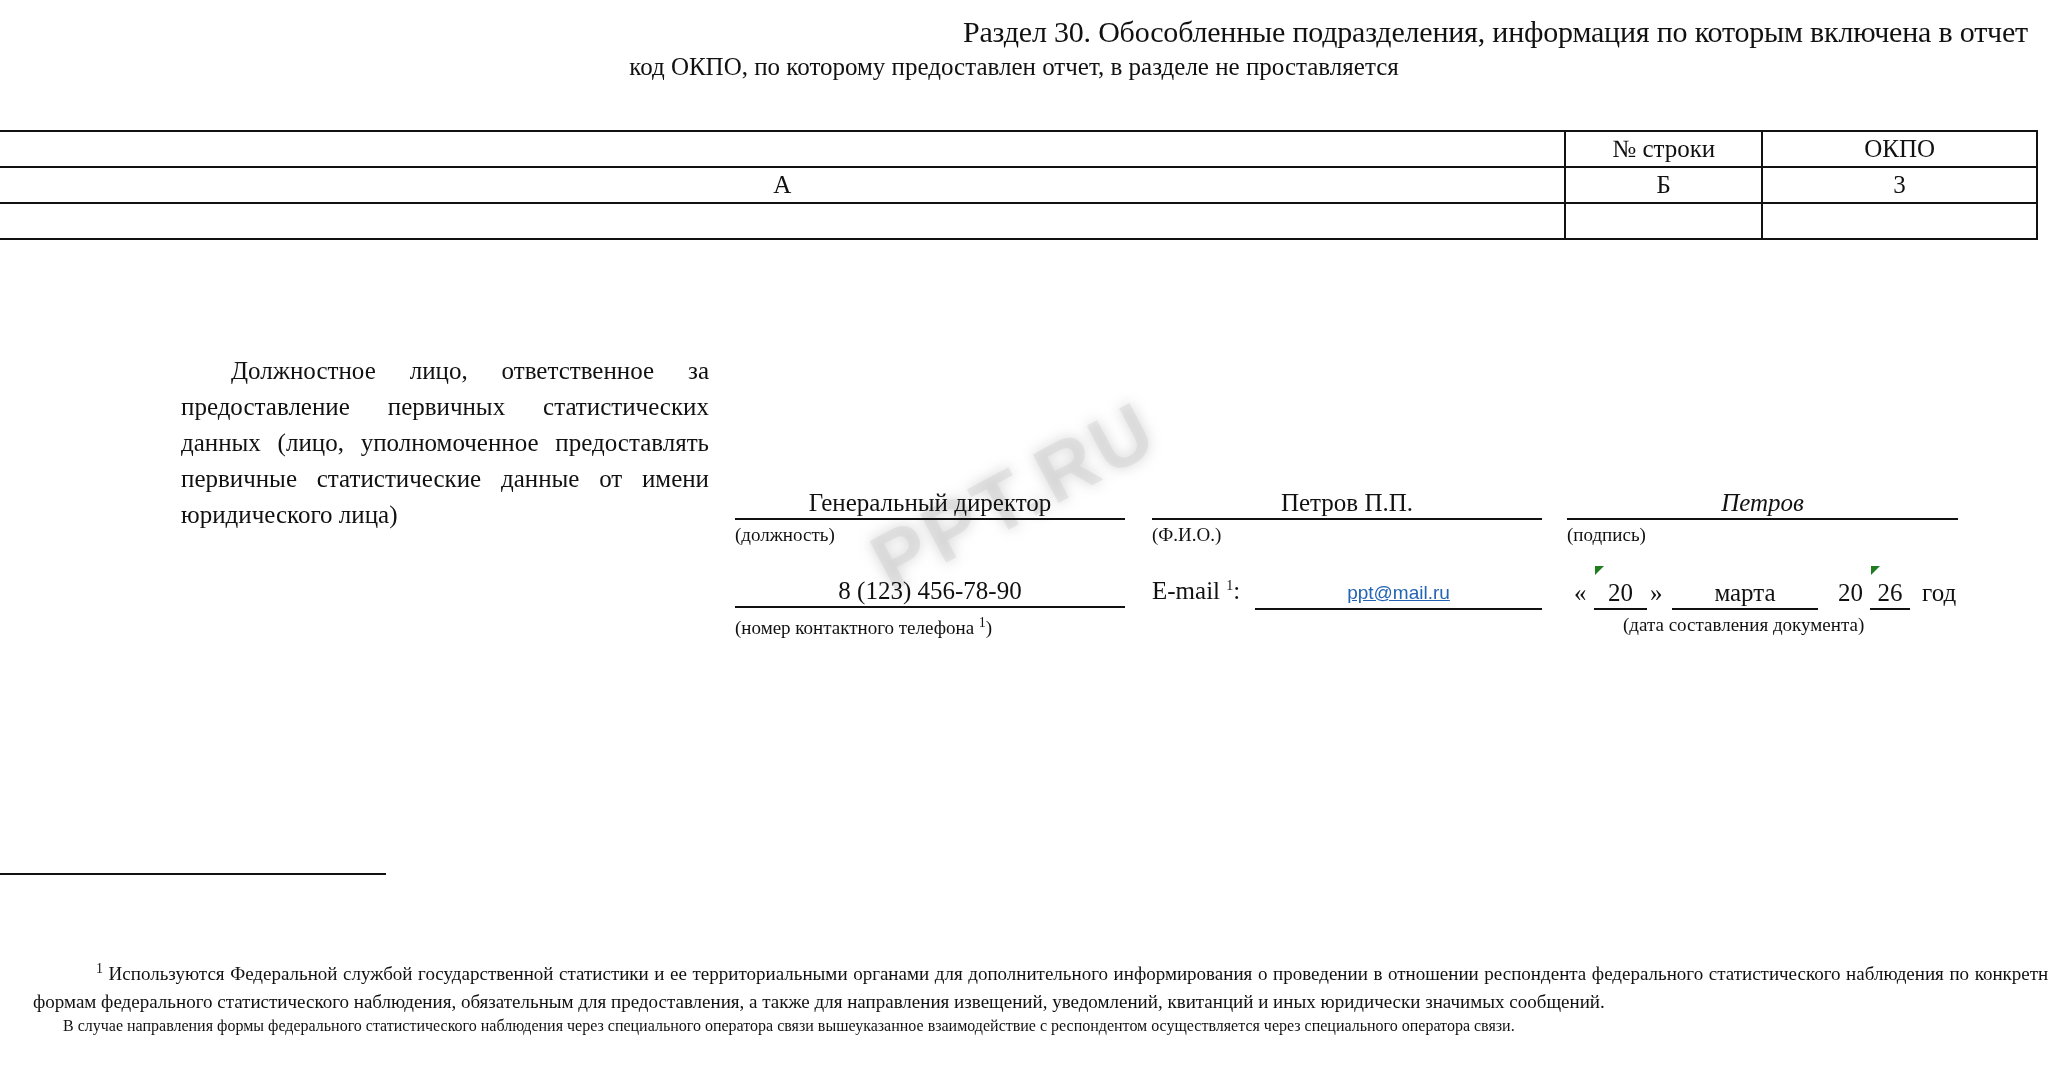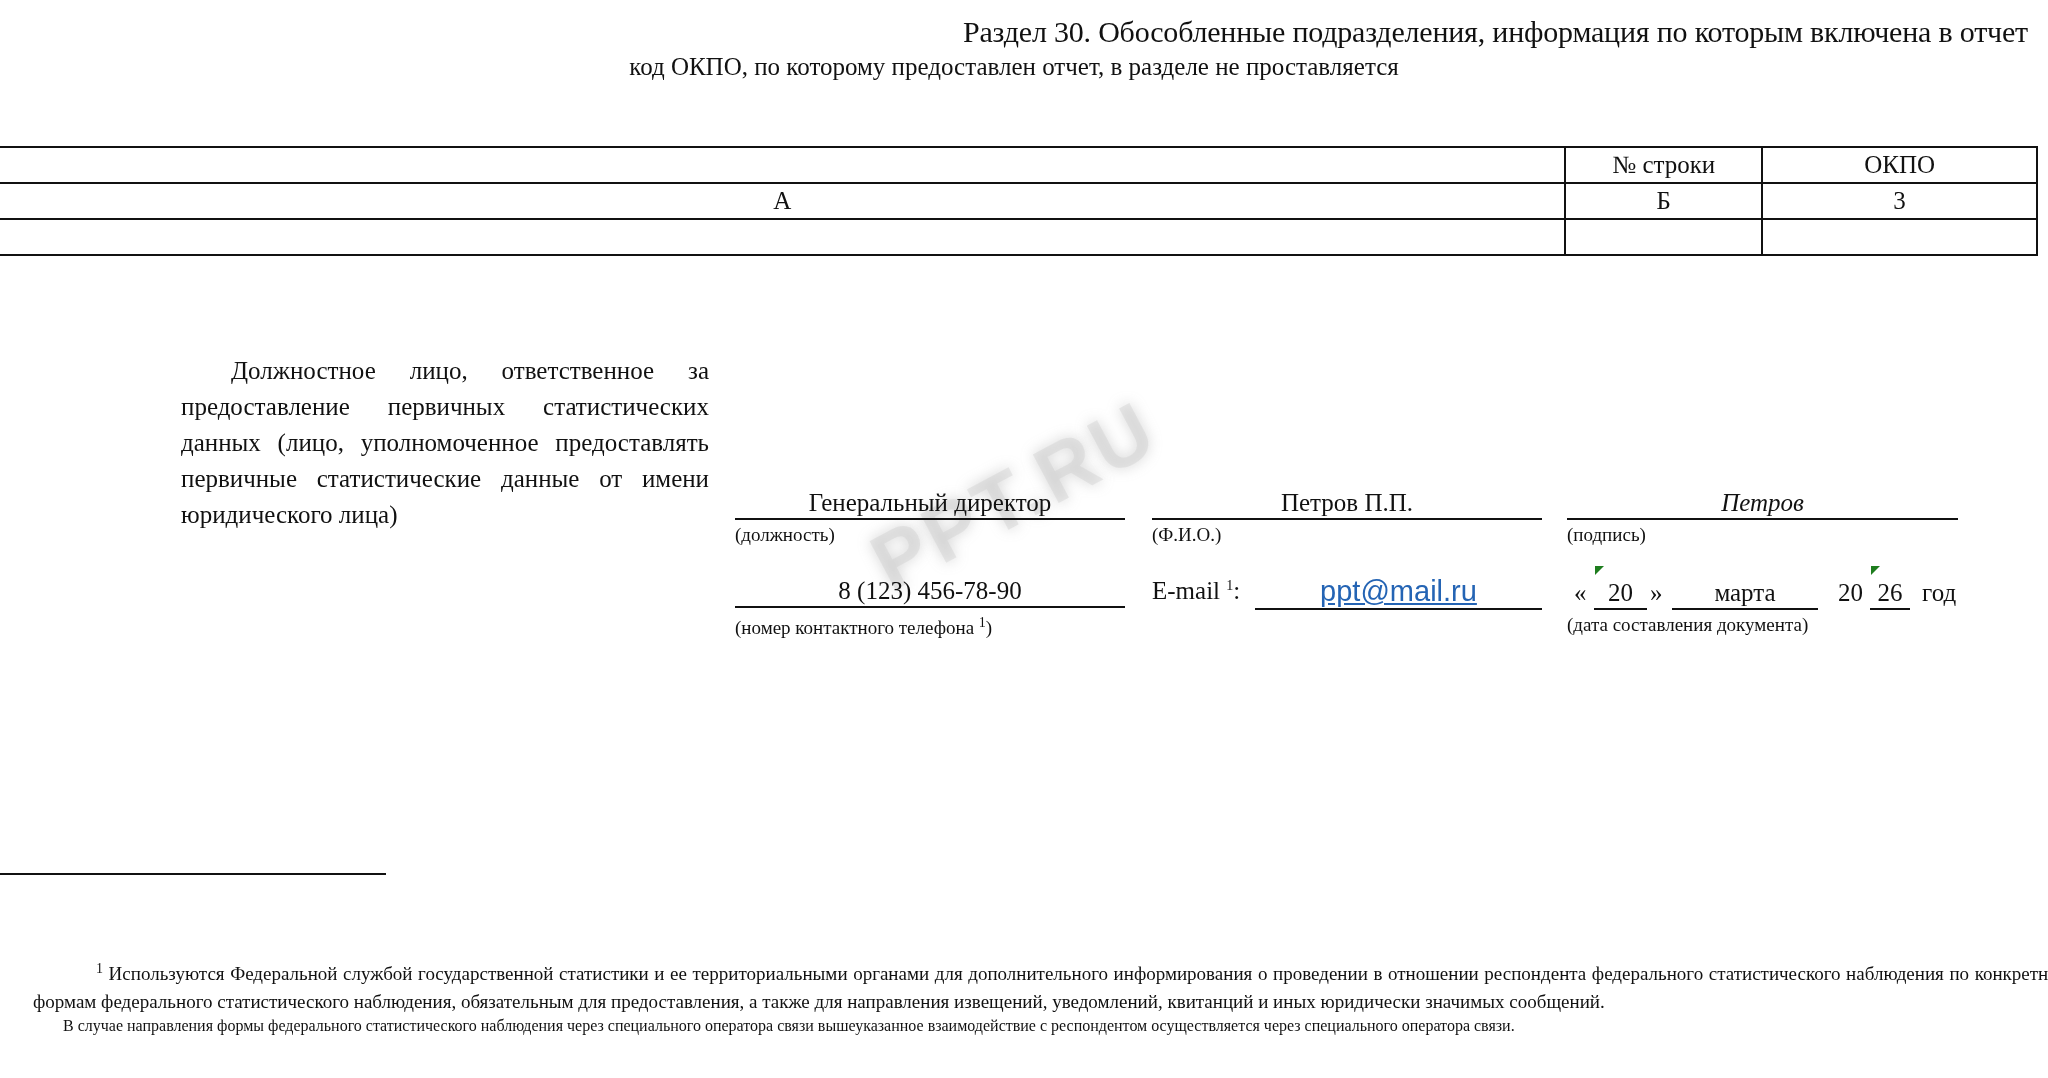--- a/index.html
+++ b/index.html
@@ -3,38 +3,38 @@
 <meta charset="utf-8">
 <style>
   html, body { margin: 0; padding: 0; background: #ffffff; }
   body { width: 2048px; height: 1078px; position: relative; overflow: hidden;
          font-family: "Liberation Serif", "DejaVu Serif", serif; color: #111; }
   .abs { position: absolute; }
   .title { left: 0; width: 2028px; top: 16px; text-align: right; font-weight: normal; font-size: 30px; line-height: 32px; letter-spacing: -0.2px; }
   .subtitle { left: 0; width: 2028px; top: 52px; text-align: center; font-size: 25px; line-height: 30px; }
 
   
-  .tbl { left: 0; top: 130px; width: 2038px; border-collapse: collapse; font-size: 25px; margin-top: 16px; }
+  .tbl { left: 0; top: 130px; width: 2038px; border-collapse: collapse; font-size: 25px; }
   .tbl td { border: 2px solid #111; height: 34px; padding: 0; text-align: center; vertical-align: middle; position: relative; }
   .tbl td.first { border-left: none; }
   .tbl td.desc { text-align: left; padding-left: 12px; }
   .col-a { width: 1566px; }
   .col-b { width: 195px; }
   .col-c { width: 273px; }
   .marker { position: absolute; left: 0; top: 0; width: 0; height: 0; border-top: 10px solid #1e7d1e; border-right: 10px solid transparent; }
 
   
   .official { left: 181px; top: 353px; width: 528px; font-size: 25px; line-height: 36px; text-align: justify; }
   .official .ind { display: inline-block; width: 50px; }
 
   .field-text { font-size: 25px; text-align: center; line-height: 30px; }
   .uline { border-bottom: 2px solid #111; }
   .caption { font-size: 19px; text-align: left; line-height: 22px; }
   .italic { font-style: italic; }
-  .email { color: #2464b4; text-decoration: underline; font-family: "Liberation Sans", "DejaVu Sans", sans-serif; font-size: 29px; }
+  .email { color: #2464b4; text-decoration: underline; font-family: "Liberation Sans", "DejaVu Sans", sans-serif; font-size: 19px; }
   sup { font-size: 14px; vertical-align: super; line-height: 0; }
 
   .watermark { left: 860px; top: 450px; font-family: "Liberation Sans", sans-serif; font-weight: bold; font-size: 80px; color: rgba(200,200,200,0.35);
                transform: rotate(-28deg); text-shadow: 0 0 14px rgba(150,150,150,0.4); letter-spacing: 4px; pointer-events: none; }
 
   .fn-rule { left: 0; top: 873px; width: 386px; border-top: 2px solid #111; }
   .footnote { left: 0; top: 960px; width: 2040px; font-size: 19px; line-height: 28px; text-align: justify; text-align-last: left; padding-left: 33px; }
   .footnote .ind { display: inline-block; width: 63px; }
   .note2 { left: 0; top: 1013px; width: 2040px; font-size: 16px; line-height: 26px; }
   .note2 .ind { display: inline-block; width: 63px; }
@@ -87,17 +87,17 @@
 
 <div class="abs field-text" style="left:1574px; top:578px;">«</div>
 <div class="abs gmark" style="left:1595px; top:566px;"></div>
 <div class="abs field-text uline" style="left:1594px; top:578px; width:53px;">20</div>
 <div class="abs field-text" style="left:1650px; top:578px;">»</div>
 <div class="abs field-text uline" style="left:1672px; top:578px; width:146px;">марта</div>
 <div class="abs field-text" style="left:1838px; top:578px;">20</div>
 <div class="abs gmark" style="left:1871px; top:566px;"></div>
 <div class="abs field-text uline" style="left:1870px; top:578px; width:40px;">26</div>
 <div class="abs field-text" style="left:1922px; top:578px;">год</div>
-<div class="abs caption" style="left:1567px; top:614px; width:410px;">(дата составления документа)</div>
+<div class="abs caption" style="left:1623px; top:614px; width:410px;">(дата составления документа)</div>
 
 <div class="abs fn-rule"></div>
 <div class="abs footnote"><span class="ind"></span><sup>1</sup>&nbsp;<span>Используются Федеральной службой государственной статистики и ее территориальными органами для дополнительного информирования о проведении в отношении респондента федерального статистического наблюдения по конкретным формам федерального статистического наблюдения, обязательным для предоставления, а также для направления извещений, уведомлений, квитанций и иных юридически значимых сообщений.</span></div>
 <div class="abs note2"><span class="ind"></span><span>В случае направления формы федерального статистического наблюдения через специального оператора связи вышеуказанное взаимодействие с респондентом осуществляется через специального оператора связи.</span></div>
 
 </body></html>

